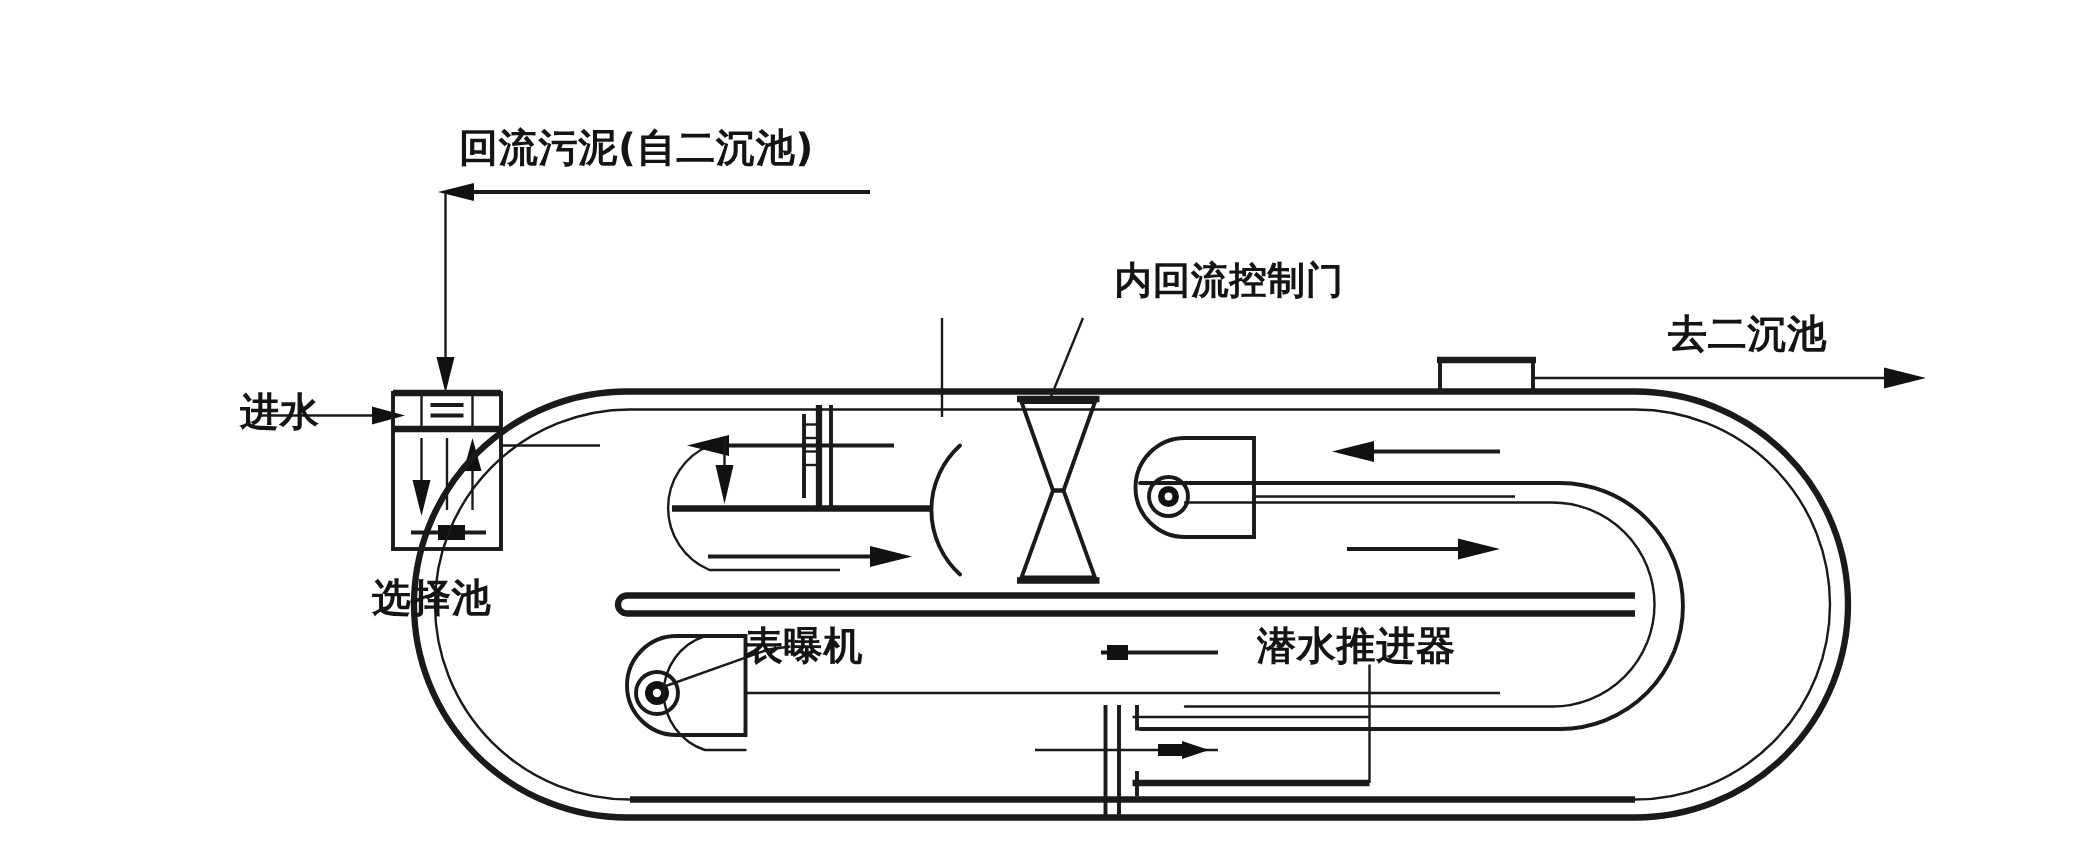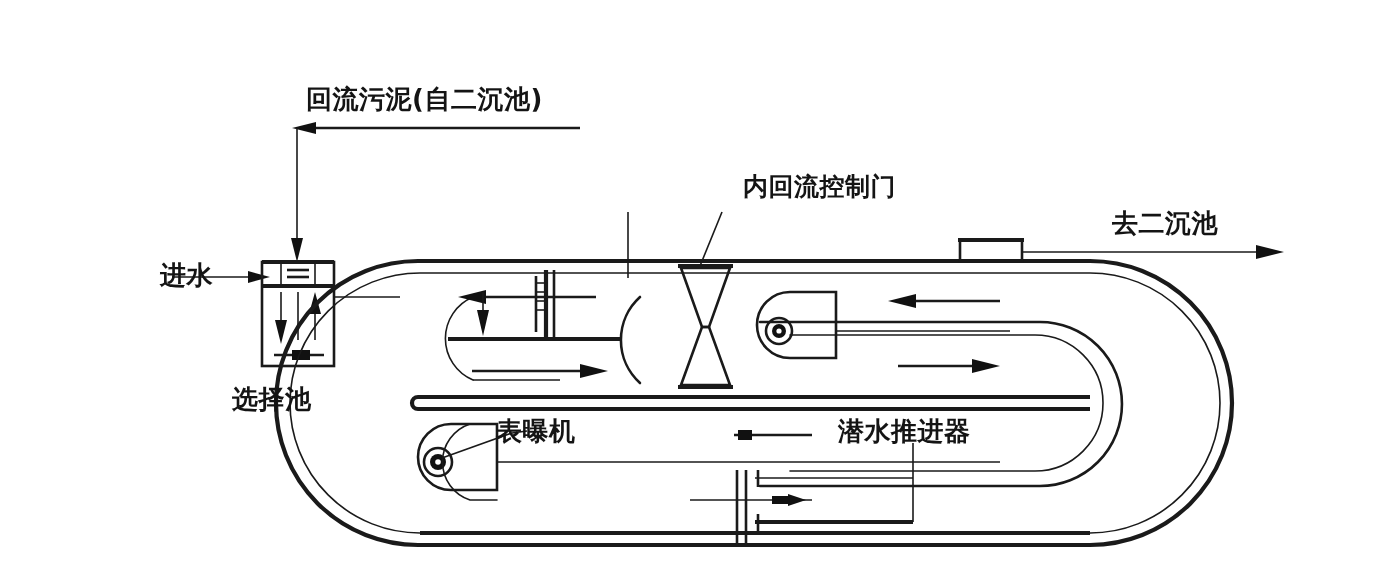--- a/index.html
+++ b/index.html
@@ -267,19 +267,19 @@
 
   <div class="lbl lbl-lg" style="left:306px; top:86px;">回流污泥(自二沉池)</div>
 
 
   <div class="lbl lbl-md" style="left:719px; top:174px;margin-left:24px;">内回流控制门</div>
 
   <div class="lbl lbl-lg" style="left:160px; top:230px;margin-top:32px;">进水</div>
 
   <div class="lbl lbl-lg" style="left:1072px; top:210px;margin-left:40px;">去二沉池</div>
 
-  <div class="lbl lbl-lg" style="left:232px; top:386px;">选择池</div>
+  <div class="lbl lbl-lg" style="left:248px; top:386px;">选择池</div>
 
   <div class="lbl lbl-lg" style="left:496px; top:418px;">表曝机</div>
 
   <div class="lbl lbl-lg" style="left:826px; top:418px;margin-left:12px;">潜水推进器</div>
 
 </div>
 
 </body></html>

